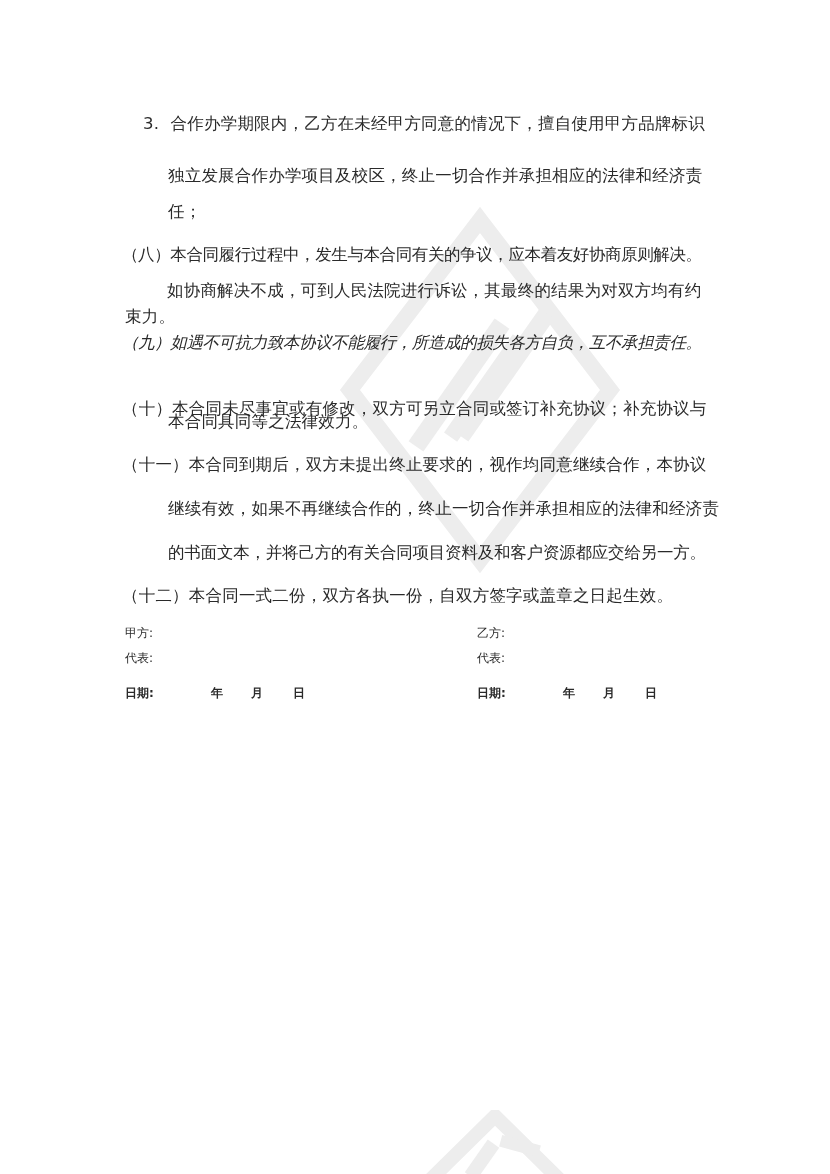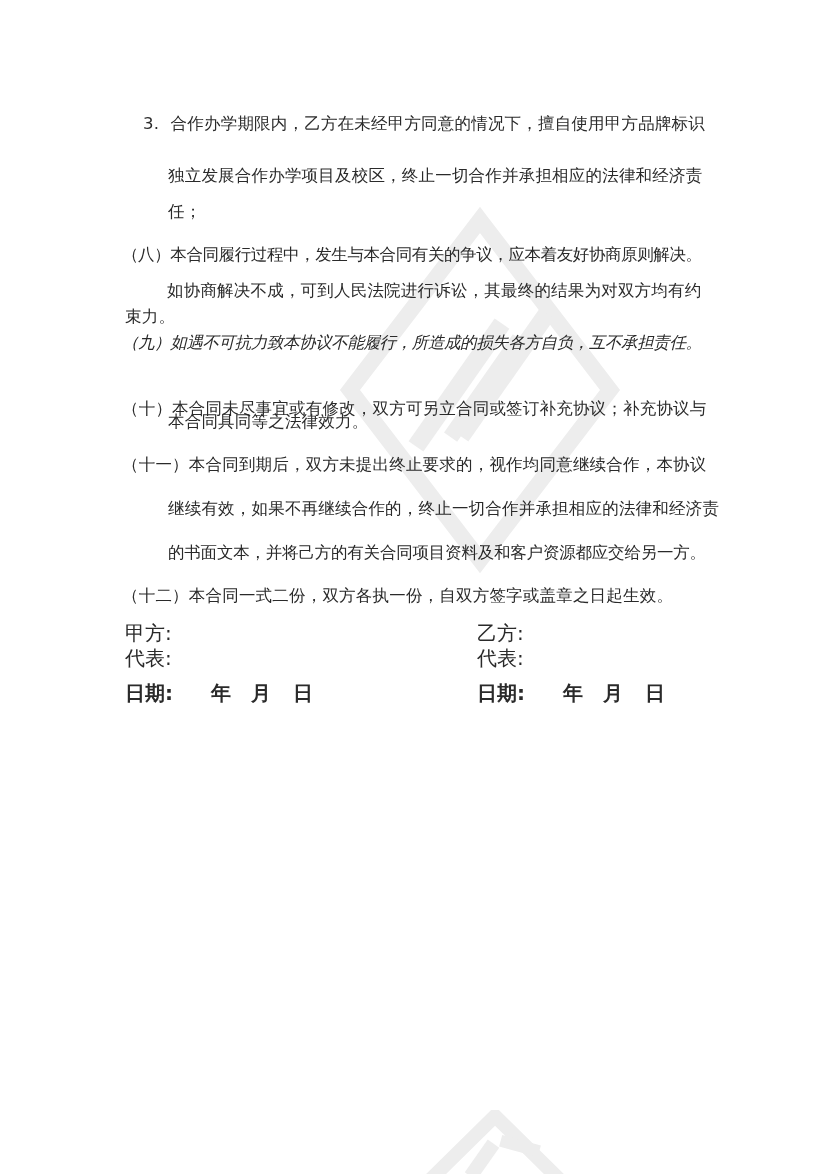--- a/index.html
+++ b/index.html
@@ -8,21 +8,21 @@
       font-family: "DejaVu Sans", "Liberation Sans", sans-serif;
       color: #2a2a2a;
     }
     .page { position: absolute; left: 0; top: 0; width: 830px; height: 1174px; background: #fff; }
     .watermark { position: absolute; pointer-events: none; }
     .line {
       position: absolute; white-space: nowrap;
       font-size: 16.5px; line-height: 20px; letter-spacing: 0.2px;
     }
     .sig {
-      position: absolute; white-space: nowrap; font-size: 20px; line-height: 20px;
+      position: absolute; white-space: nowrap; font-size: 12px; line-height: 20px;
     }
     .date-part { position: absolute; top: 0; font-weight: bold; }
   </style>
 </head>
 <body>
 
 <div class="page">
 
   <svg class="watermark" style="left:330px; top:200px;" width="300" height="380" viewBox="0 0 300 380">
     <g fill="none" stroke="#ededed" stroke-width="16">

